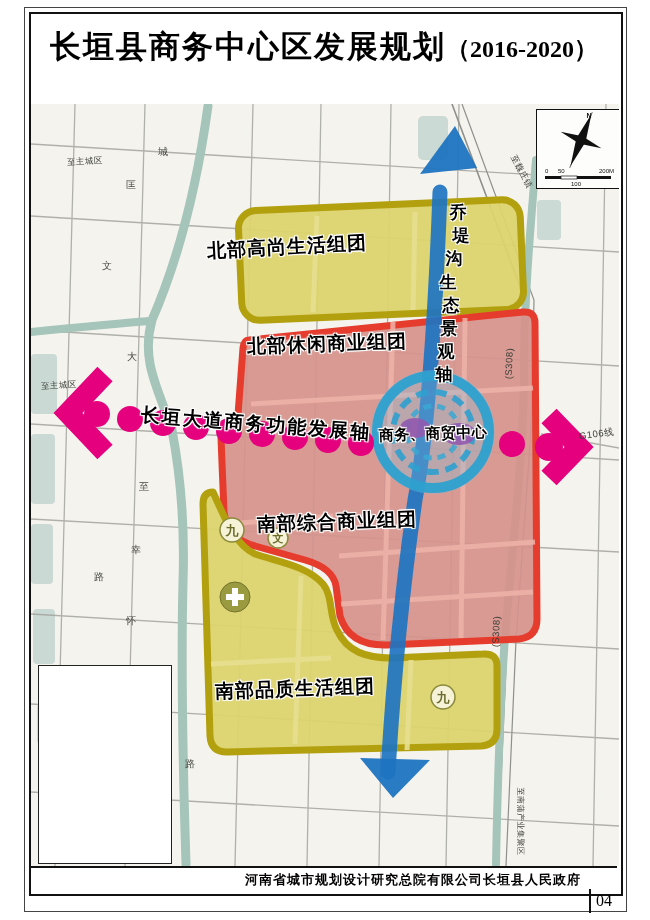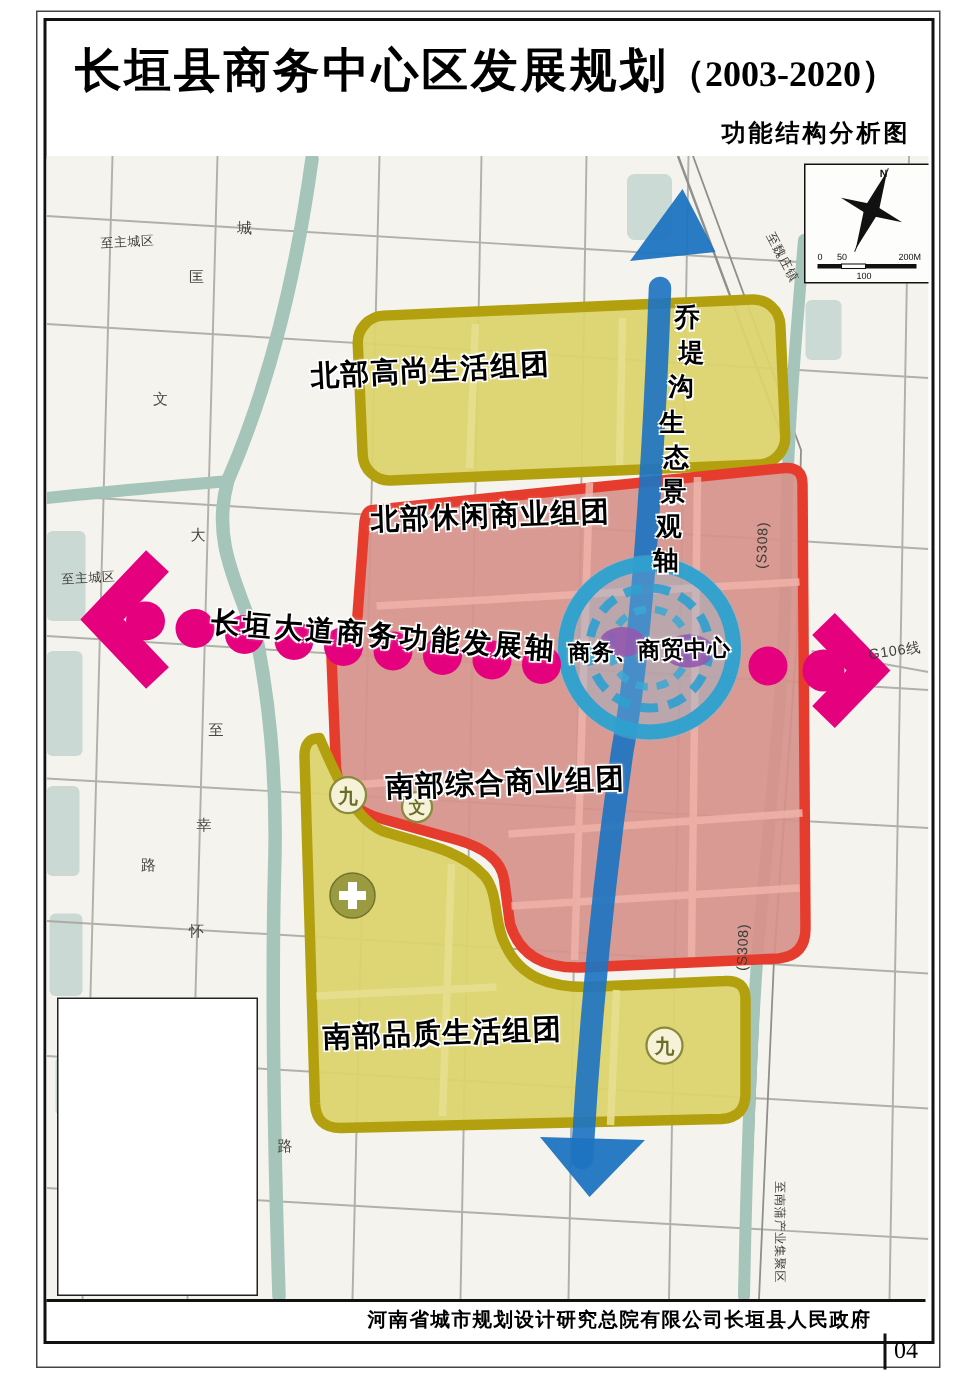--- a/index.html
+++ b/index.html
@@ -38,23 +38,22 @@
 </style>
 </head>
 <body>
 
 <div class="sheet">
   <div class="outer-frame"></div>
   <div class="inner-frame"></div>
 
   <div class="title-block">
     <div class="title-line">
-      <span class="title-main">长垣县商务中心区发展规划</span><span class="title-years">（2003-2020）</span>
+      <span class="title-main">长垣县商务中心区发展规划</span><span class="title-years">（2016-2020）</span>
     </div>
-    <div class="subtitle">功能结构分析图</div>
   </div>
 
   <div class="map-area">
     <svg width="588" height="762" viewBox="0 0 588 762">
 
       <g fill="#bed1cc" opacity="0.75">
         <rect x="0" y="250" width="26" height="60" rx="4"></rect>
         <rect x="0" y="330" width="24" height="70" rx="4"></rect>
         <rect x="0" y="420" width="22" height="60" rx="4"></rect>
         <rect x="2" y="505" width="22" height="55" rx="4"></rect>

